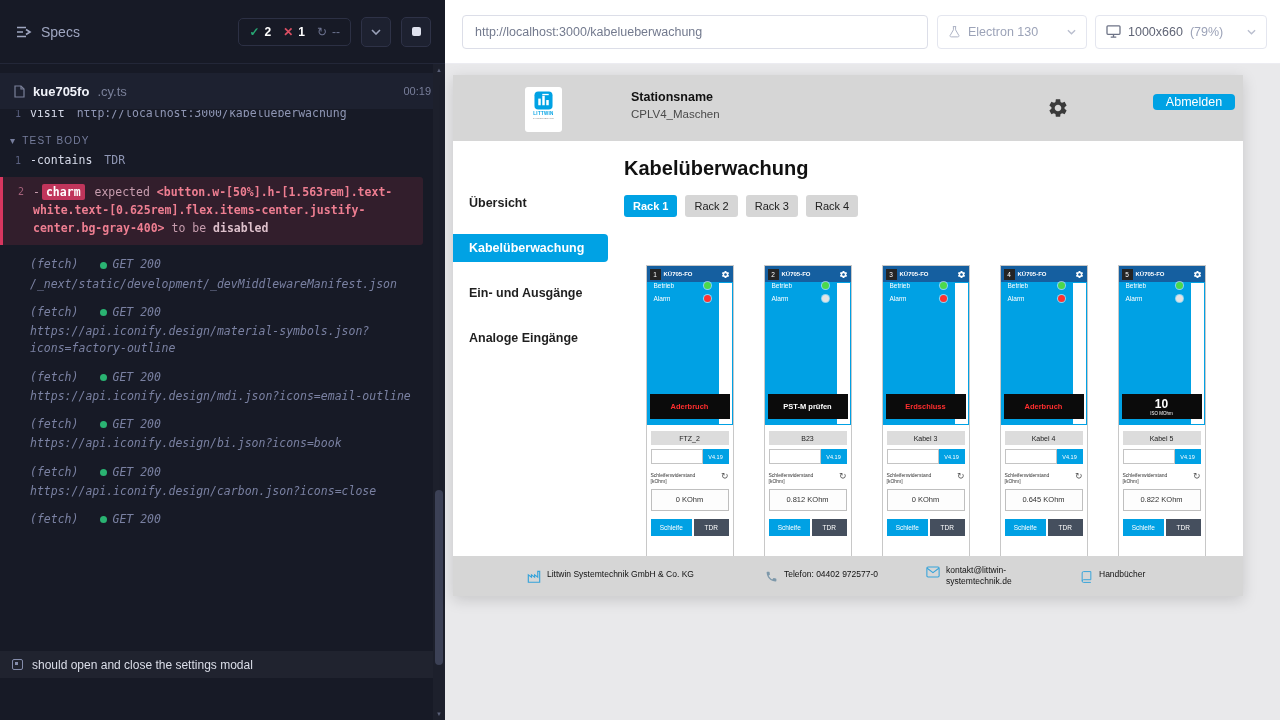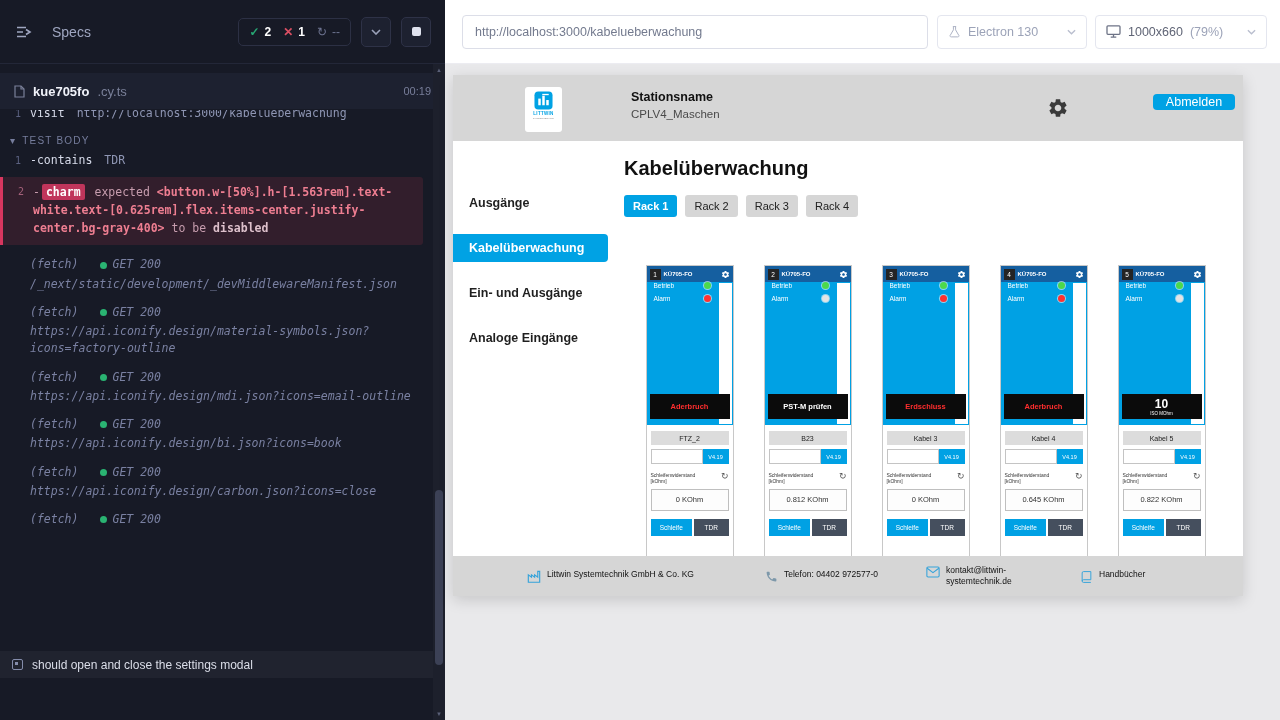--- a/index.html
+++ b/index.html
@@ -2,21 +2,21 @@
 <html><head>
 <meta charset="utf-8">
 <style>
   * { box-sizing: border-box; margin: 0; padding: 0; }
   html,body { width:1280px; height:720px; overflow:hidden; }
   body { font-family:"Liberation Sans", sans-serif; background:#e9e9eb; position:relative; }
 
   
   .cy-panel { position:absolute; left:0; top:0; width:445px; height:720px; background:#171a26; }
   .cy-top { height:64px; display:flex; align-items:center; padding:0 14px 0 16px; border-bottom:1px solid #232738; }
-  .specs-btn { display:flex; align-items:center; gap:20px; color:#9fa6c0; font-size:14px; cursor:pointer; }
+  .specs-btn { display:flex; align-items:center; gap:9px; color:#9fa6c0; font-size:14px; cursor:pointer; }
   .stats-box { margin-left:auto; display:flex; align-items:center; gap:12px; border:1px solid #2c3044; border-radius:5px; padding:6px 10px; }
   .stat { display:flex; align-items:center; gap:5px; font-size:12px; color:#fff; font-weight:bold; }
   .stat .ic-check { color:#27a874; font-weight:bold; }
   .stat .ic-x { color:#da4f63; font-weight:bold; }
   .stat.pend { color:#6d7390; font-weight:normal; }
   .stat.pend .ic-refresh { color:#6d7390; }
   .cy-btn { width:30px; height:30px; margin-left:10px; border:1px solid #2e3247; border-radius:5px; background:#1d2130; display:flex; align-items:center; justify-content:center; cursor:pointer; }
   .stop-sq { width:9px; height:9px; background:#dfe2ee; border-radius:2px; }
 
   .spec-row { height:36px; margin-top:9px; background:#1d2130; display:flex; align-items:center; padding:0 14px; gap:8px; }
@@ -358,21 +358,21 @@
       <span class="hdr-gear">
         <svg width="22" height="22" viewBox="0 0 24 24">
             <path fill="#3a3a3a" d="M19.14 12.94c.04-.3.06-.61.06-.94 0-.32-.02-.64-.07-.94l2.03-1.58c.18-.14.23-.41.12-.61l-1.92-3.32c-.12-.22-.37-.29-.59-.22l-2.39.96c-.5-.38-1.03-.7-1.62-.94l-.36-2.54c-.04-.24-.24-.41-.48-.41h-3.84c-.24 0-.43.17-.47.41l-.36 2.54c-.59.24-1.13.57-1.62.94l-2.39-.96c-.22-.08-.47 0-.59.22L2.74 8.87c-.12.21-.08.47.12.61l2.03 1.58c-.05.3-.09.63-.09.94s.02.64.07.94l-2.03 1.58c-.18.14-.23.41-.12.61l1.92 3.32c.12.22.37.29.59.22l2.39-.96c.5.38 1.03.7 1.62.94l.36 2.54c.05.24.24.41.48.41h3.84c.24 0 .44-.17.47-.41l.36-2.54c.59-.24 1.13-.56 1.62-.94l2.39.96c.22.08.47 0 .59-.22l1.92-3.32c.12-.22.07-.47-.12-.61l-2.01-1.58zM12 15.6c-1.98 0-3.6-1.62-3.6-3.6s1.62-3.6 3.6-3.6 3.6 1.62 3.6 3.6-1.62 3.6-3.6 3.6z"></path>
           </svg>
       </span>
       <button class="logout-btn">Abmelden</button>
     </div>
 
     <nav class="aut-nav">
       <div class="nav-item">
-          <span>Ausgänge</span>
+          <span>Übersicht</span>
         </div>
       <div class="nav-item active">
           <span>Kabelüberwachung</span>
         </div>
       <div class="nav-item">
           <span>Ein- und Ausgänge</span>
         </div>
       <div class="nav-item">
           <span>Analoge Eingänge</span>
         </div>

